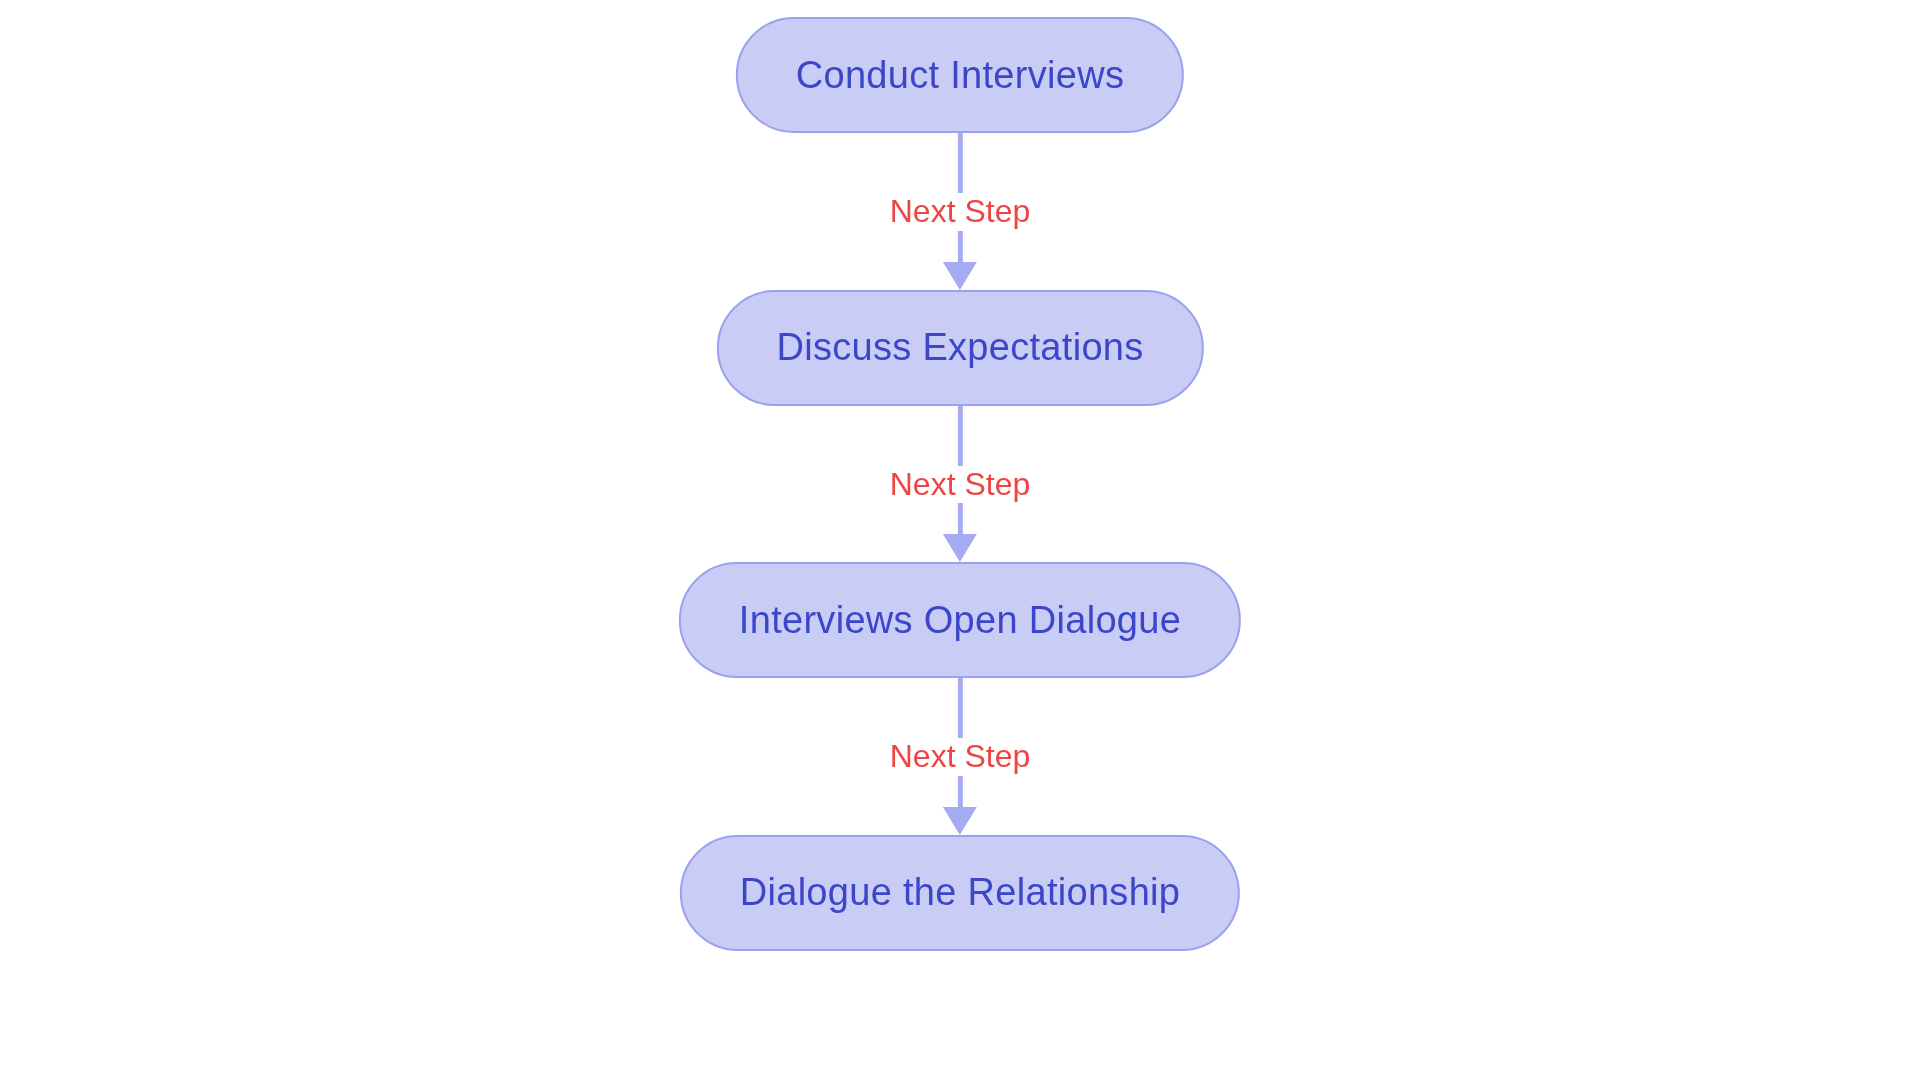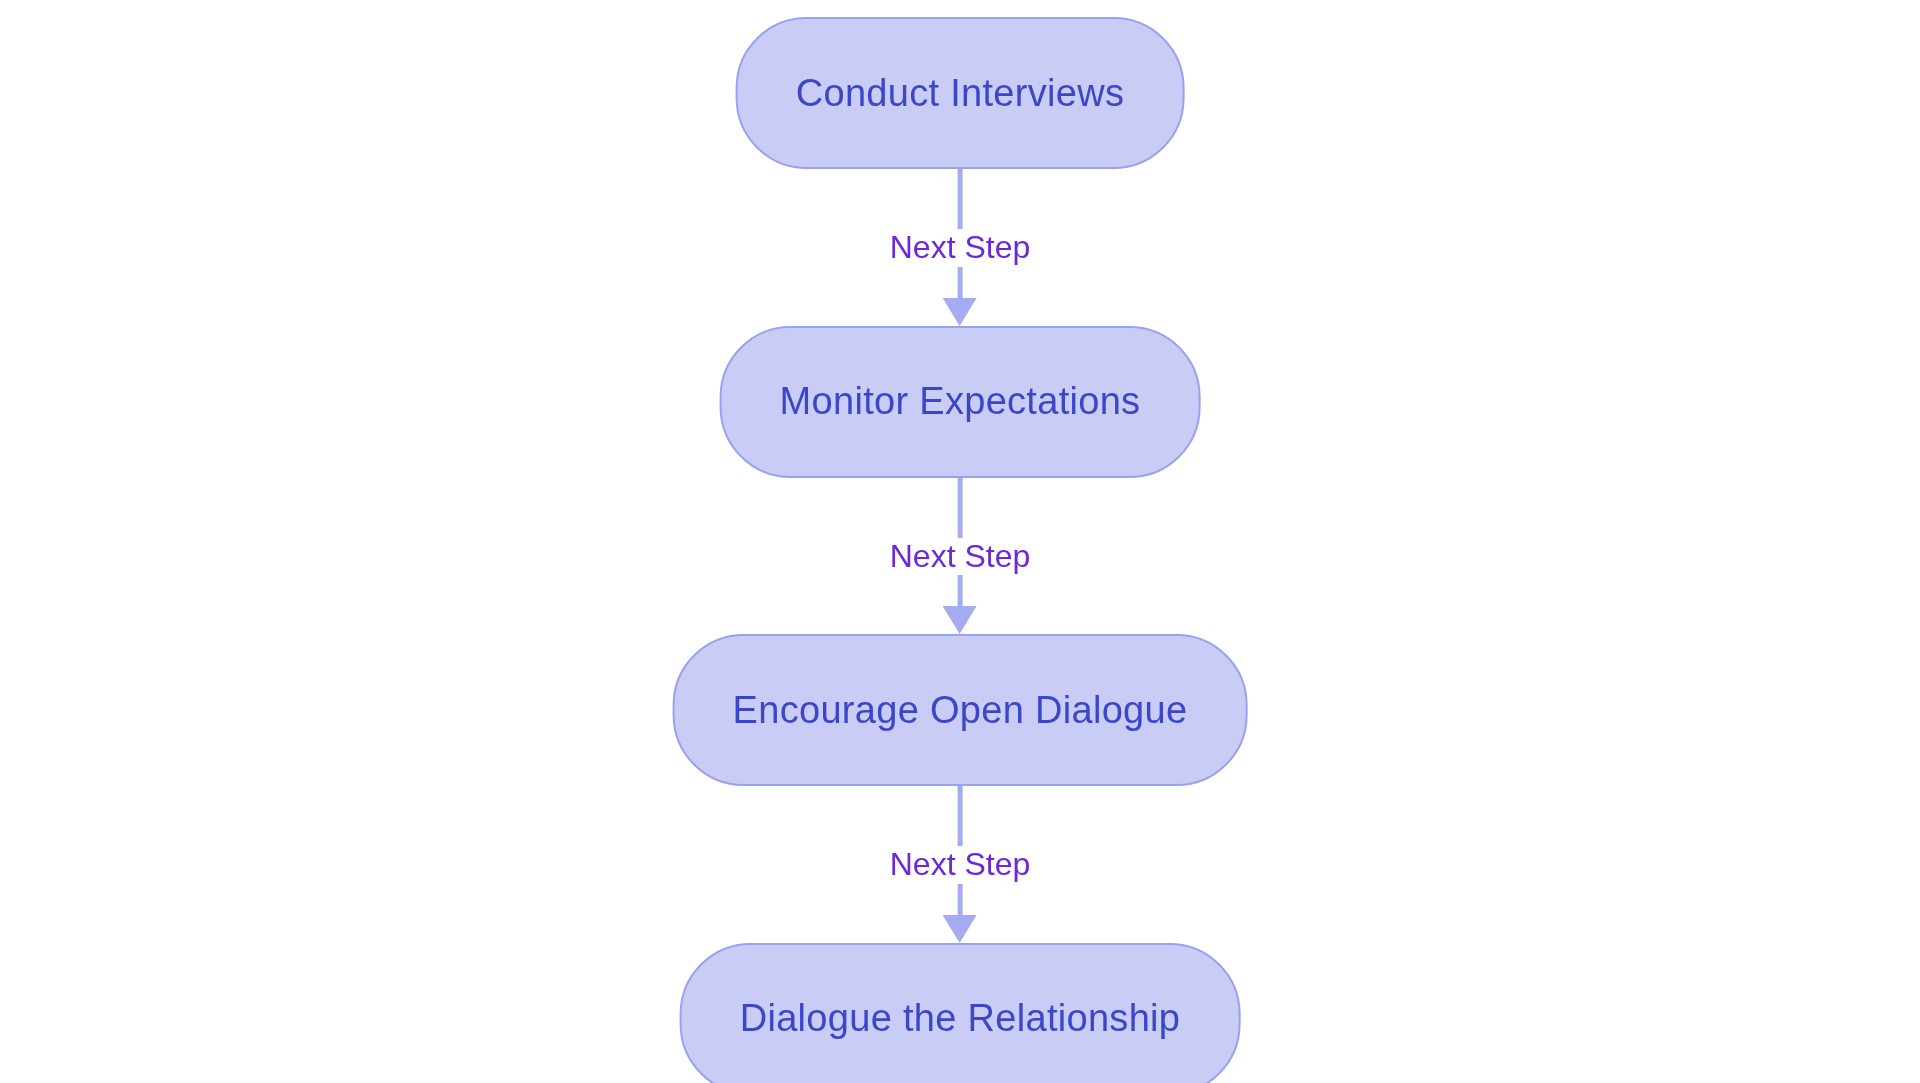--- a/index.html
+++ b/index.html
@@ -18,21 +18,21 @@
   .flow-column {
     position: absolute;
     top: 17px;
     left: 50%;
     transform: translateX(-50%);
     display: flex;
     flex-direction: column;
     align-items: center;
   }
   .flow-node {
-    height: 152px;
+    height: 116px;
     padding: 0 58px;
     box-sizing: border-box;
     display: flex;
     align-items: center;
     justify-content: center;
     background: #c9ccf5;
     border: 2px solid #9aa1ee;
     border-radius: 71px;
     color: #3b46c8;
     font-size: 38px;
@@ -44,21 +44,21 @@
     display: flex;
     flex-direction: column;
     align-items: center;
   }
   .connector .seg1 {
     width: 5px;
     height: 60px;
     background: #a5abf1;
   }
   .connector .edge-label {
-    color: #6d28d9;
+    color: #ef4444;
     font-size: 32px;
     font-weight: 500;
     line-height: 1.05;
     margin: 2px 0;
     white-space: nowrap;
   }
   .connector .seg2 {
     width: 5px;
     height: 32px;
     background: #a5abf1;
@@ -83,32 +83,32 @@
     </div>
 
     <div class="connector">
       <div class="seg1"></div>
       <div class="edge-label">Next Step</div>
       <div class="seg2"></div>
       <div class="arrowhead"></div>
     </div>
 
     <div class="flow-node">
-      <span>Monitor Expectations</span>
+      <span>Discuss Expectations</span>
     </div>
 
     <div class="connector">
       <div class="seg1"></div>
       <div class="edge-label">Next Step</div>
       <div class="seg2"></div>
       <div class="arrowhead"></div>
     </div>
 
     <div class="flow-node">
-      <span>Encourage Open Dialogue</span>
+      <span>Interviews Open Dialogue</span>
     </div>
 
     <div class="connector">
       <div class="seg1"></div>
       <div class="edge-label">Next Step</div>
       <div class="seg2"></div>
       <div class="arrowhead"></div>
     </div>
 
     <div class="flow-node">

